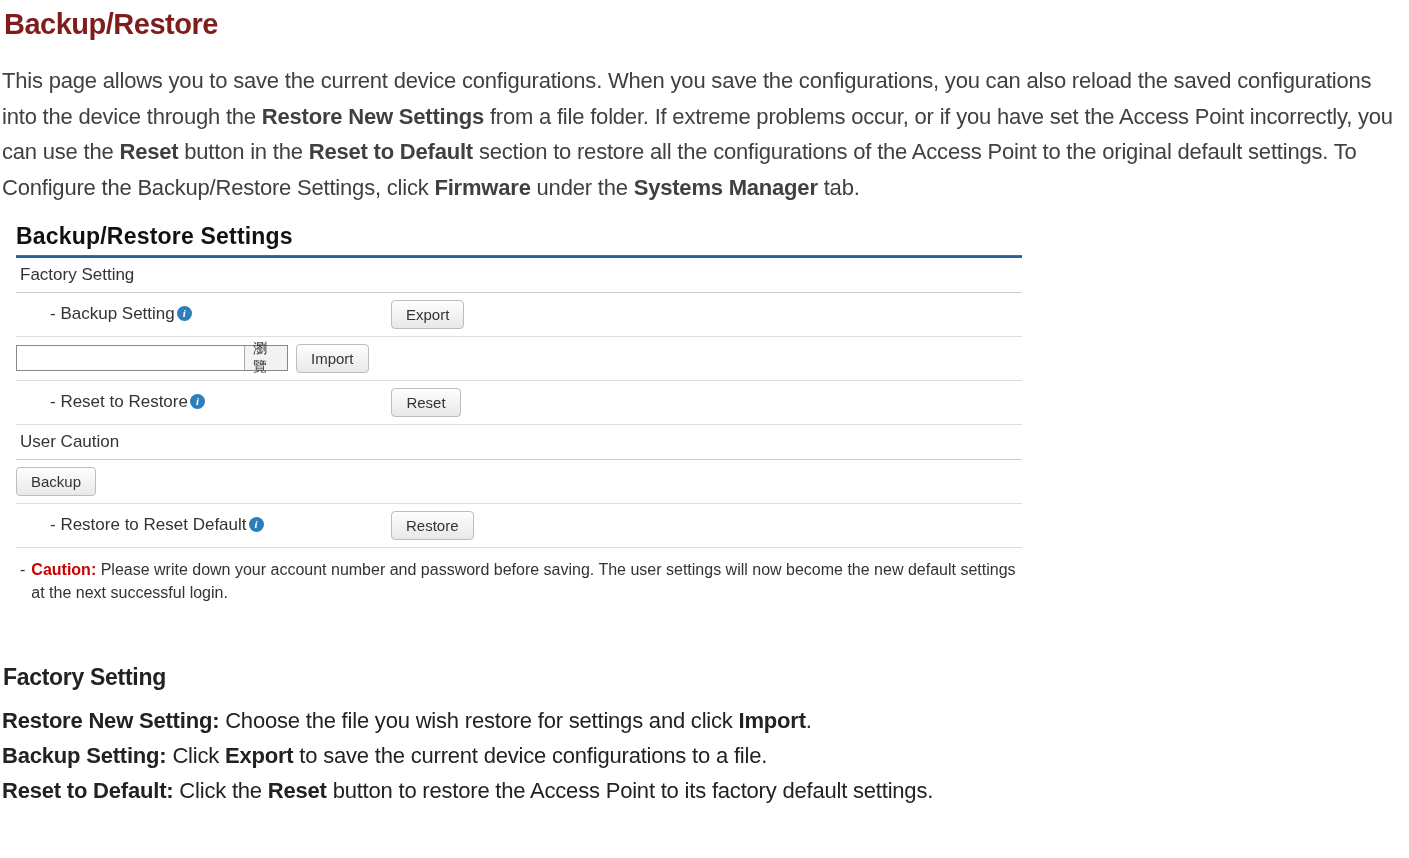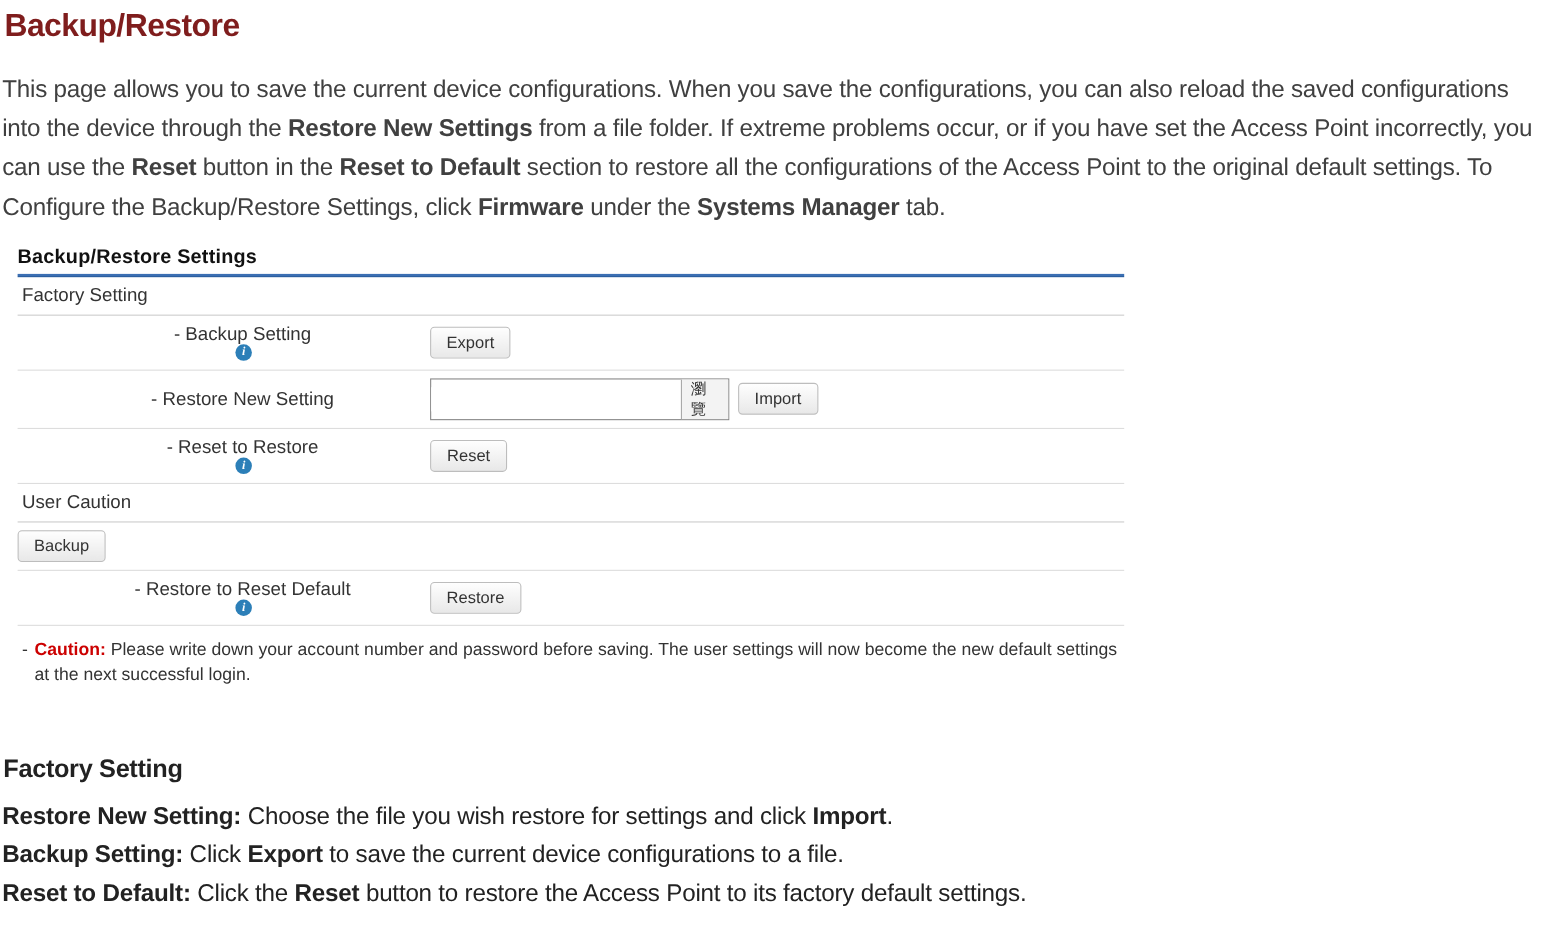--- a/index.html
+++ b/index.html
@@ -34,21 +34,21 @@
     .intro b {
       font-weight: bold;
     }
     .panel {
       margin-left: 16px;
       width: 1006px;
     }
     .panel-title {
       font-family: Arial, Helvetica, sans-serif;
       font-weight: bold;
-      font-size: 18px;
+      font-size: 23px;
       color: #111;
       padding: 5px 0 5px 0;
       letter-spacing: 0.2px;
     }
     .panel-divider {
       height: 3px;
       background: linear-gradient(to bottom, #3b6fb3 50%, #2c5f9f 50%);
       border: none;
       margin-bottom: 0;
     }
@@ -66,21 +66,20 @@
       padding: 7px 0 7px 0;
       min-height: 42px;
     }
     .row-label {
       width: 375px;
       padding-left: 34px;
       font-size: 17px;
       color: #333;
       display: flex;
       align-items: center;
-      flex-direction: column;
     }
     .row-control {
       display: flex;
       align-items: center;
       gap: 8px;
     }
     .info-icon {
       display: inline-flex;
       align-items: center;
       justify-content: center;
@@ -107,21 +106,21 @@
       color: #333;
       cursor: pointer;
       font-family: Arial, sans-serif;
       min-width: 70px;
     }
     .file-input-box {
       display: inline-flex;
       align-items: center;
       border: 1px solid #888;
       background: #fff;
-      height: 38px;
+      height: 26px;
       width: 272px;
       position: relative;
       gap: 32px;
     }
     .file-input-field {
       border: none;
       height: 22px;
       width: 210px;
       font-size: 14px;
       padding-left: 4px;
@@ -191,23 +190,20 @@
     <div class="row-label">
       <span>- Backup Setting</span>
       <span class="info-icon">i</span>
     </div>
     <div class="row-control">
       <button class="ui-btn">Export</button>
     </div>
   </div>
 
   <div class="row">
-    <div class="row-label">
-      <span>- Restore New Setting</span>
-    </div>
     <div class="row-control">
       <span class="file-input-box">
         <input class="file-input-field" type="text" style="">
         <span class="file-browse">瀏覽</span>
       </span>
       <button class="ui-btn">Import</button>
     </div>
   </div>
 
   <div class="row">

